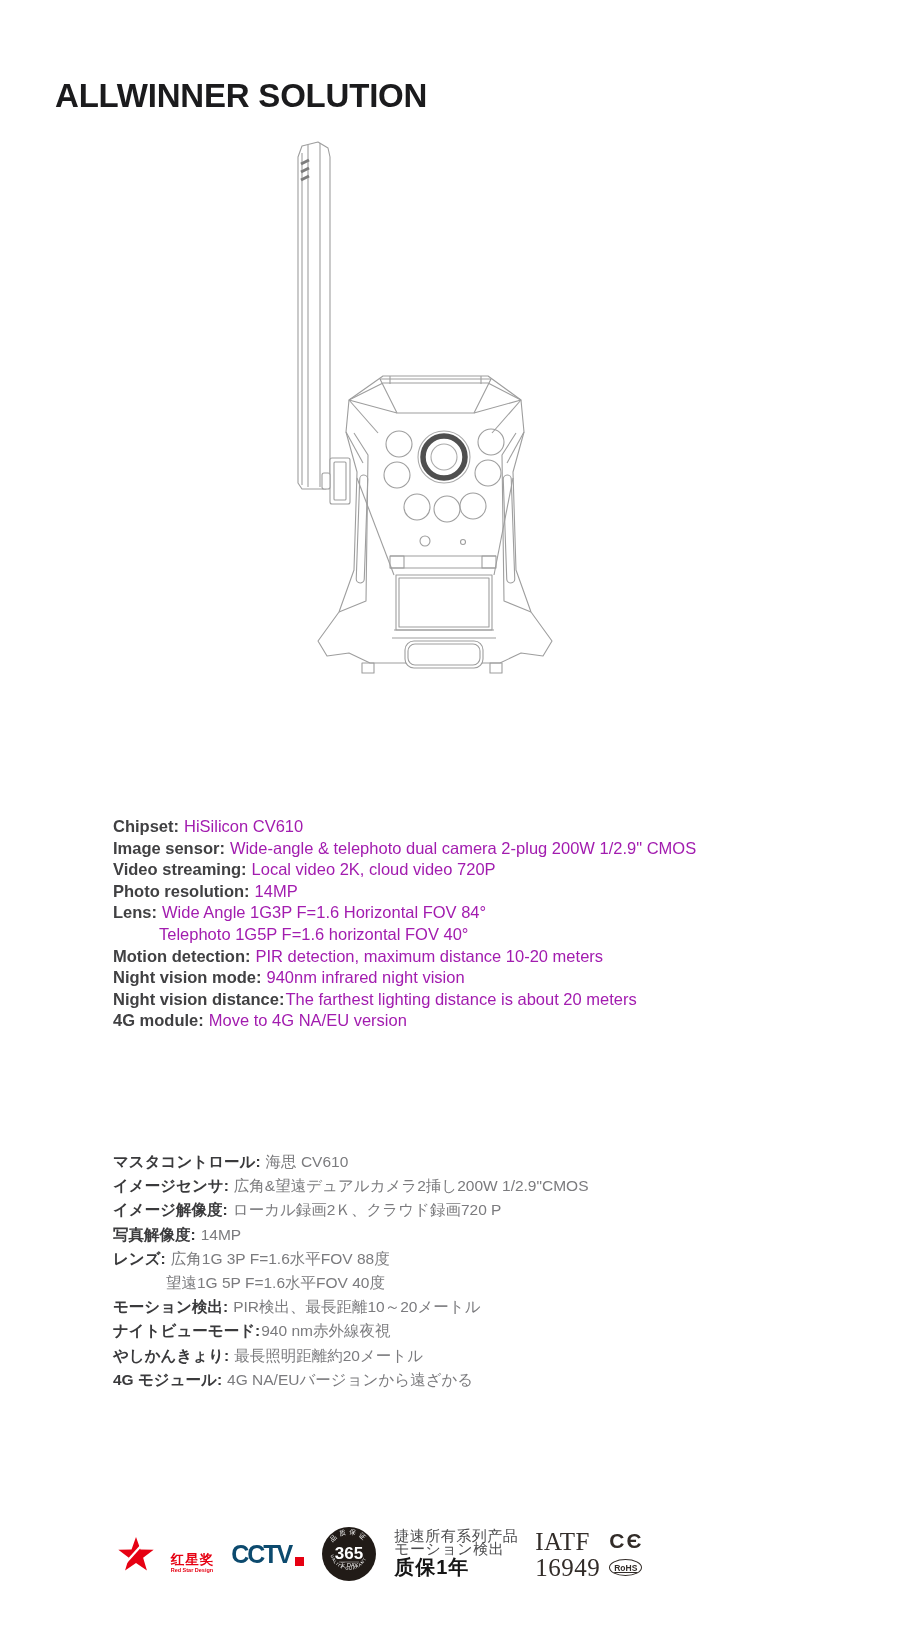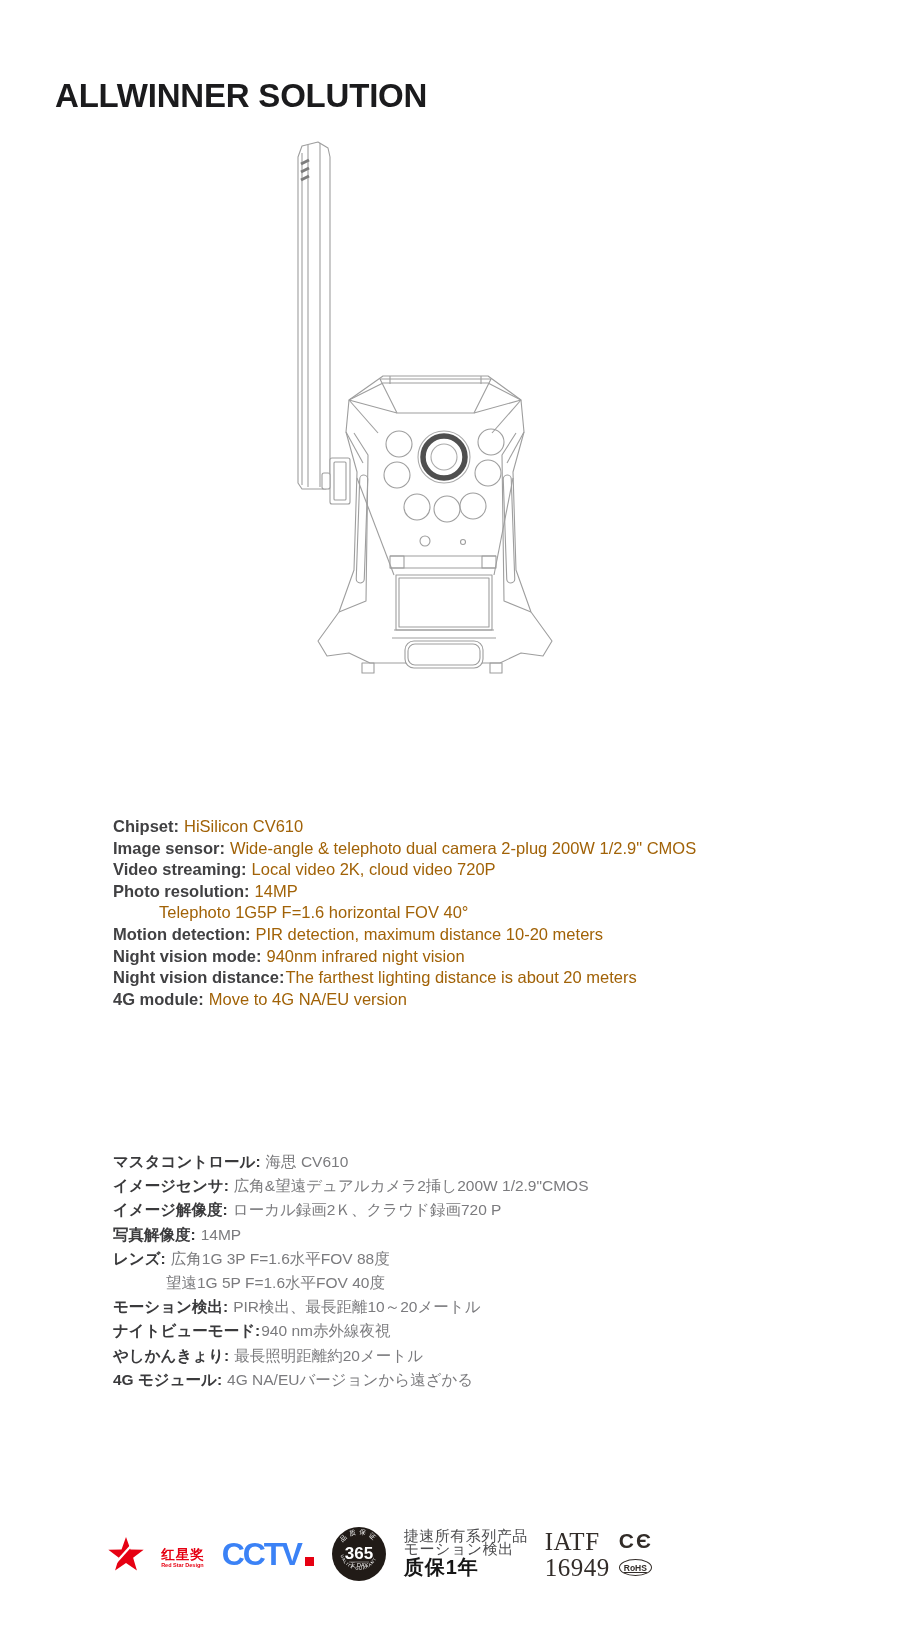--- a/index.html
+++ b/index.html
@@ -14,36 +14,36 @@
   .camera-art { position:absolute; left:268px; top:133px; width:285px; height:545px; }
   .model {
     position:absolute; left:0; top:696px; width:100%; text-align:center;
     font-size:37px; font-weight:300; color:#191919; letter-spacing:0.3px;
   }
   .specs { position:absolute; left:113px; }
   .specs-en { top:816px; font-size:16.5px; line-height:21.6px; }
   .specs-jp { top:1150px; font-size:15.5px; line-height:24.2px; }
   .spec-line b { color:#414143; font-weight:700; margin-right:5px; }
   .spec-line b.tight { margin-right:1px; }
-  .spec-line span { color:#a16207; }
+  .spec-line span { color:#a21caf; }
   .specs-jp .spec-line b { color:#3a3a3c; }
   .specs-jp .spec-line span { color:#7b7b7e; }
   .indent-en { padding-left:46px; }
   .indent-jp { padding-left:53px; }
 
   .footer {
     position:absolute; left:0; top:1526px; width:100%;
     display:flex; justify-content:center; align-items:center; gap:17px;
   }
-  .redstar { display:flex; align-items:center; gap:16px; }
+  .redstar { display:flex; align-items:flex-end; gap:16px; }
   .redstar-text { padding-top:9px; }
   .redstar-text .t1 { color:#e60012; font-weight:700; font-size:13.5px; line-height:14px; letter-spacing:1px; }
   .redstar-text .t2 { color:#e60012; font-size:5.5px; line-height:7px; font-weight:700; }
   .cctv { display:flex; align-items:flex-end; }
-  .cctv .word { font-size:32px; font-weight:900; letter-spacing:-2px; color:#3b82f6; line-height:28px; }
+  .cctv .word { font-size:25px; font-weight:900; letter-spacing:-2px; color:#0c4a6e; line-height:28px; }
   .cctv .dot { display:inline-block; width:9px; height:9px; background:#e60012; margin-left:4px; margin-bottom:2px; }
   .warranty { text-align:left; }
   .warranty .w1 { font-size:15px; color:#4c4c4e; line-height:13px; letter-spacing:0.5px; }
   .warranty .w3 { font-size:20px; font-weight:700; color:#161616; line-height:24px; letter-spacing:1px; }
   .iatf {
     display:grid; grid-template-columns:auto auto; column-gap:9px; row-gap:1px;
     align-items:center; justify-items:start;
   }
   .iatf-word { font-family:"Liberation Serif", serif; font-size:25px; color:#322c28; line-height:25px; letter-spacing:0.5px; }
   .ce { font-size:21px; font-weight:700; color:#322c28; letter-spacing:2px; }
@@ -137,20 +137,21 @@
       </g>
     </svg>
   </div>
 
 
   <div class="specs specs-en">
     <div class="spec-line"><b>Chipset:</b><span>HiSilicon CV610</span></div>
     <div class="spec-line"><b>Image sensor:</b><span>Wide-angle &amp; telephoto dual camera 2-plug 200W 1/2.9" CMOS</span></div>
     <div class="spec-line"><b>Video streaming:</b><span>Local video 2K, cloud video 720P</span></div>
     <div class="spec-line"><b>Photo resolution:</b><span>14MP</span></div>
+    <div class="spec-line"><b>Lens:</b><span>Wide Angle 1G3P F=1.6 Horizontal FOV 84°</span></div>
     <div class="spec-line indent-en"><span>Telephoto 1G5P F=1.6 horizontal FOV 40°</span></div>
     <div class="spec-line"><b>Motion detection:</b><span>PIR detection, maximum distance 10-20 meters</span></div>
     <div class="spec-line"><b>Night vision mode:</b><span>940nm infrared night vision</span></div>
     <div class="spec-line"><b class="tight">Night vision distance:</b><span>The farthest lighting distance is about 20 meters</span></div>
     <div class="spec-line"><b>4G module:</b><span>Move to 4G NA/EU version</span></div>
   </div>
 
   <div class="specs specs-jp">
     <div class="spec-line"><b>マスタコントロール:</b><span>海思 CV610</span></div>
     <div class="spec-line"><b>イメージセンサ:</b><span>広角&amp;望遠デュアルカメラ2挿し200W 1/2.9"CMOS</span></div>

